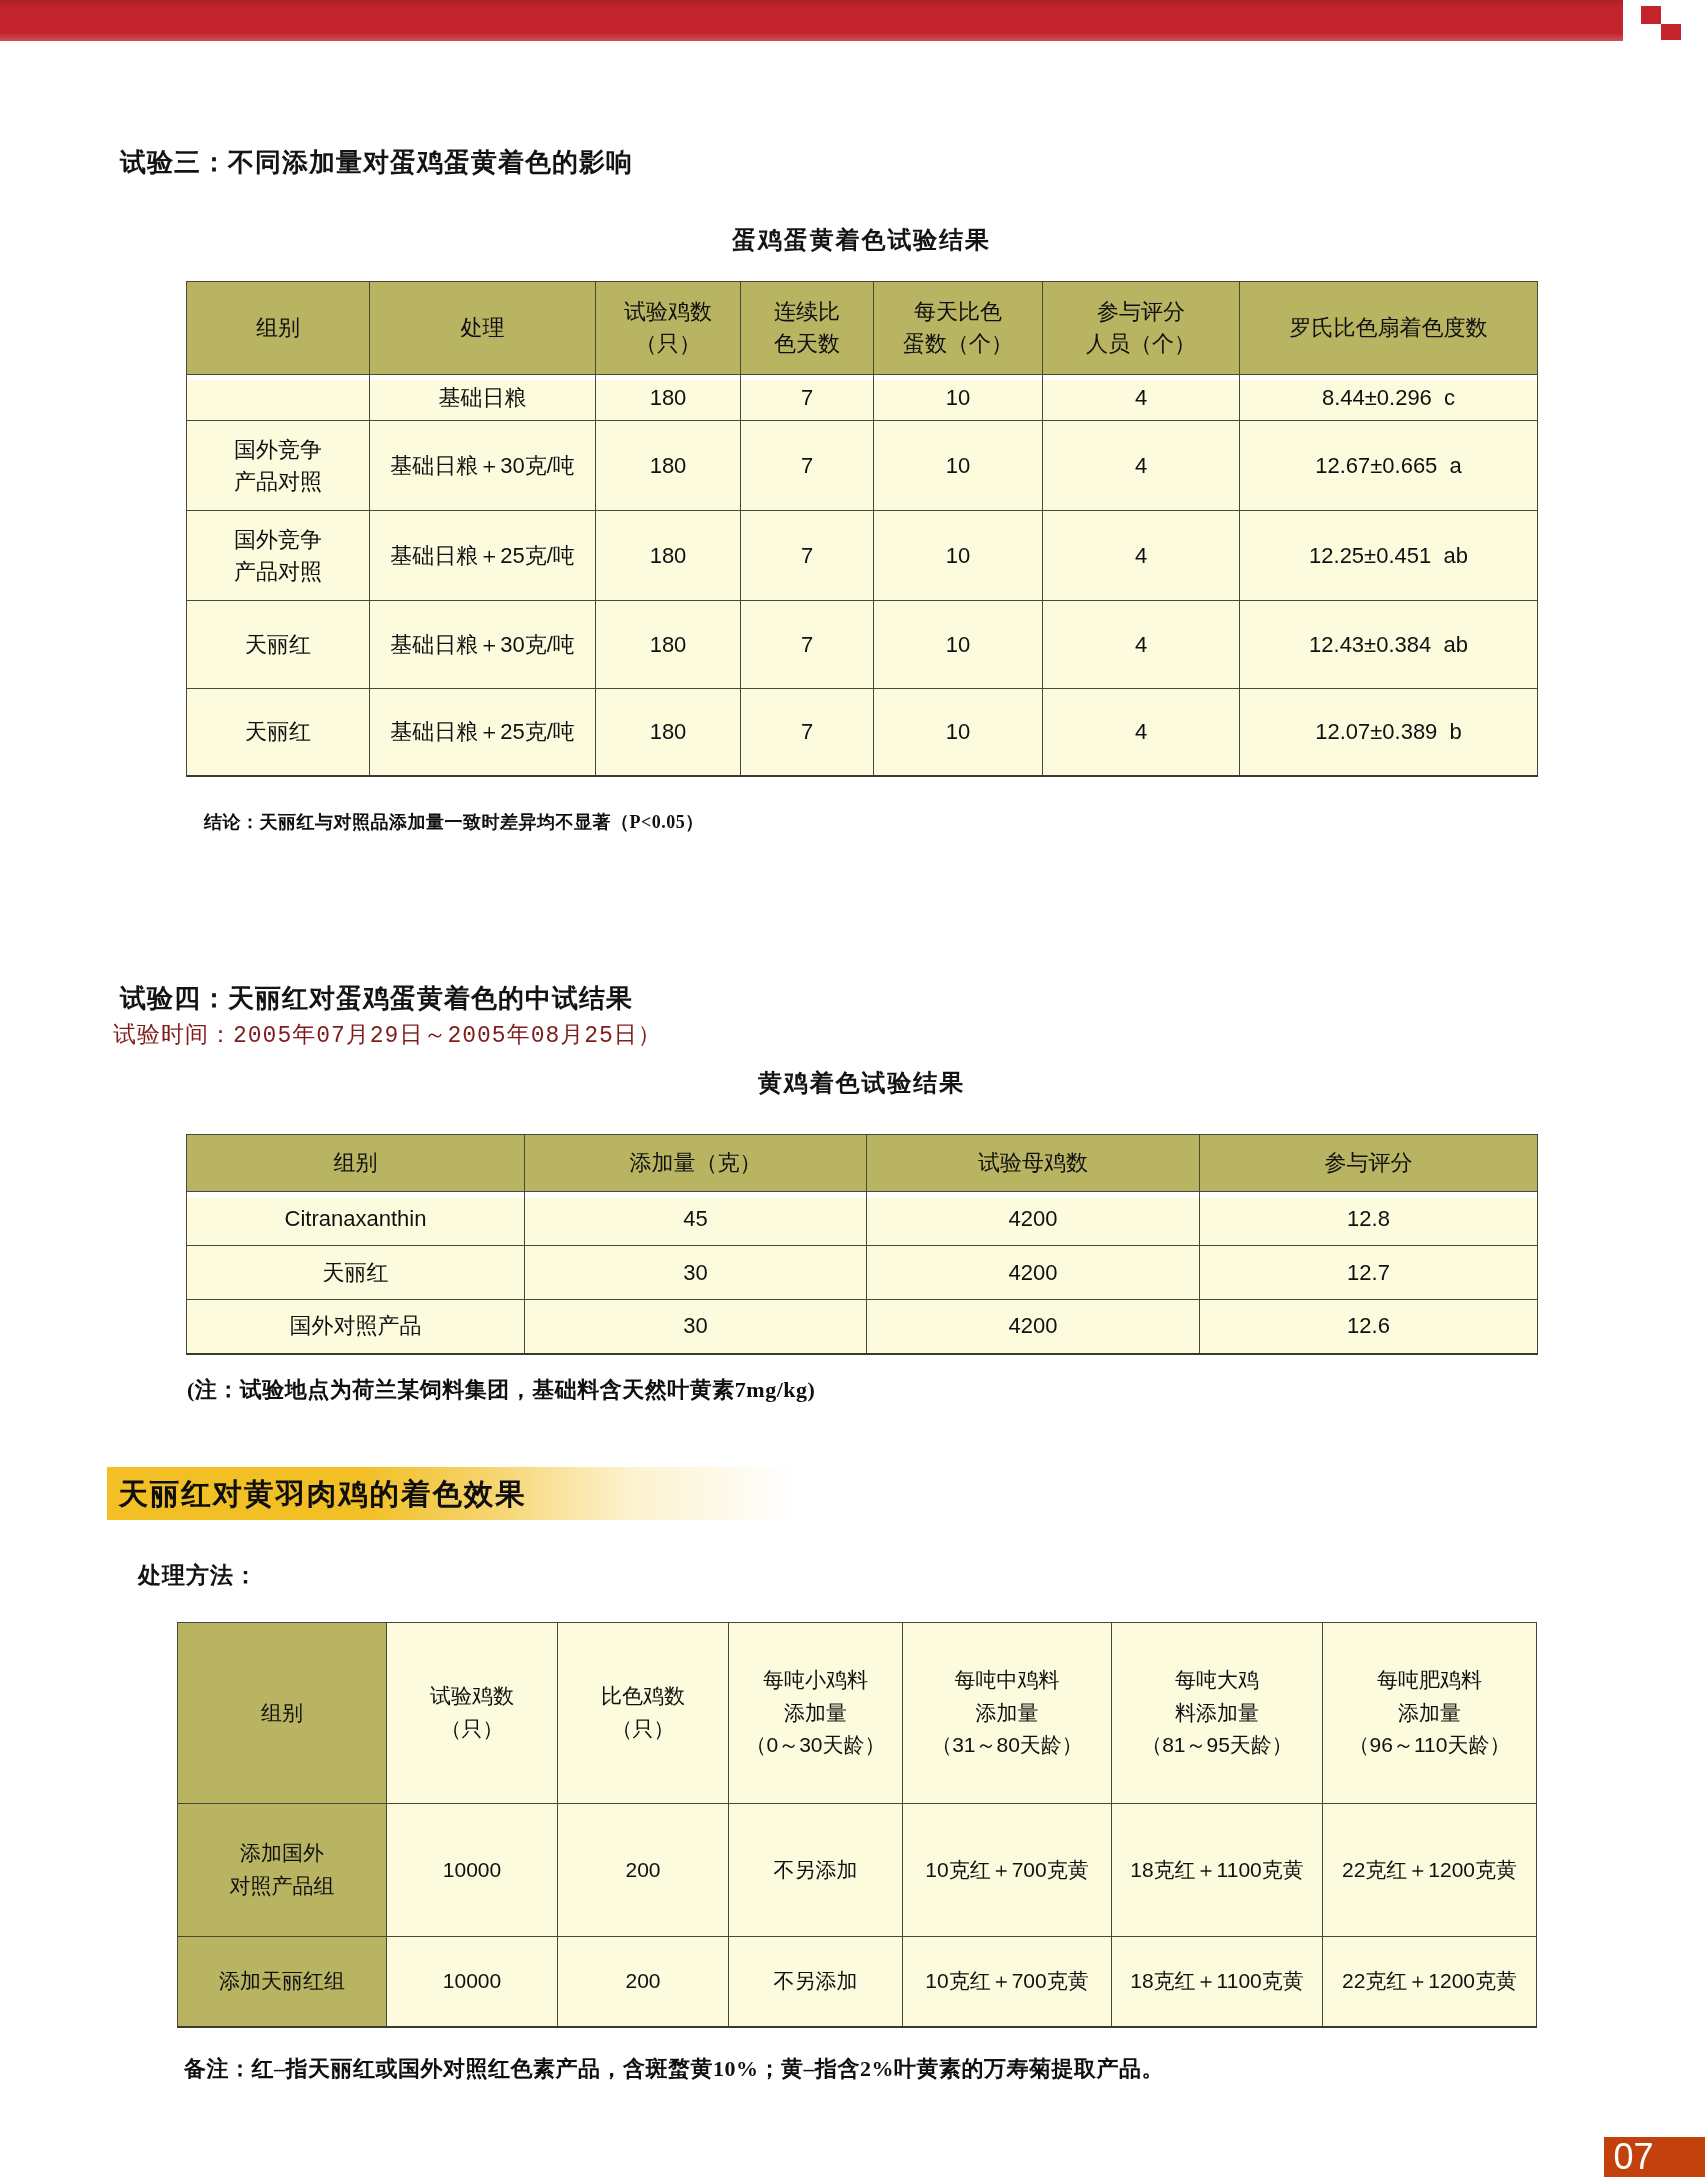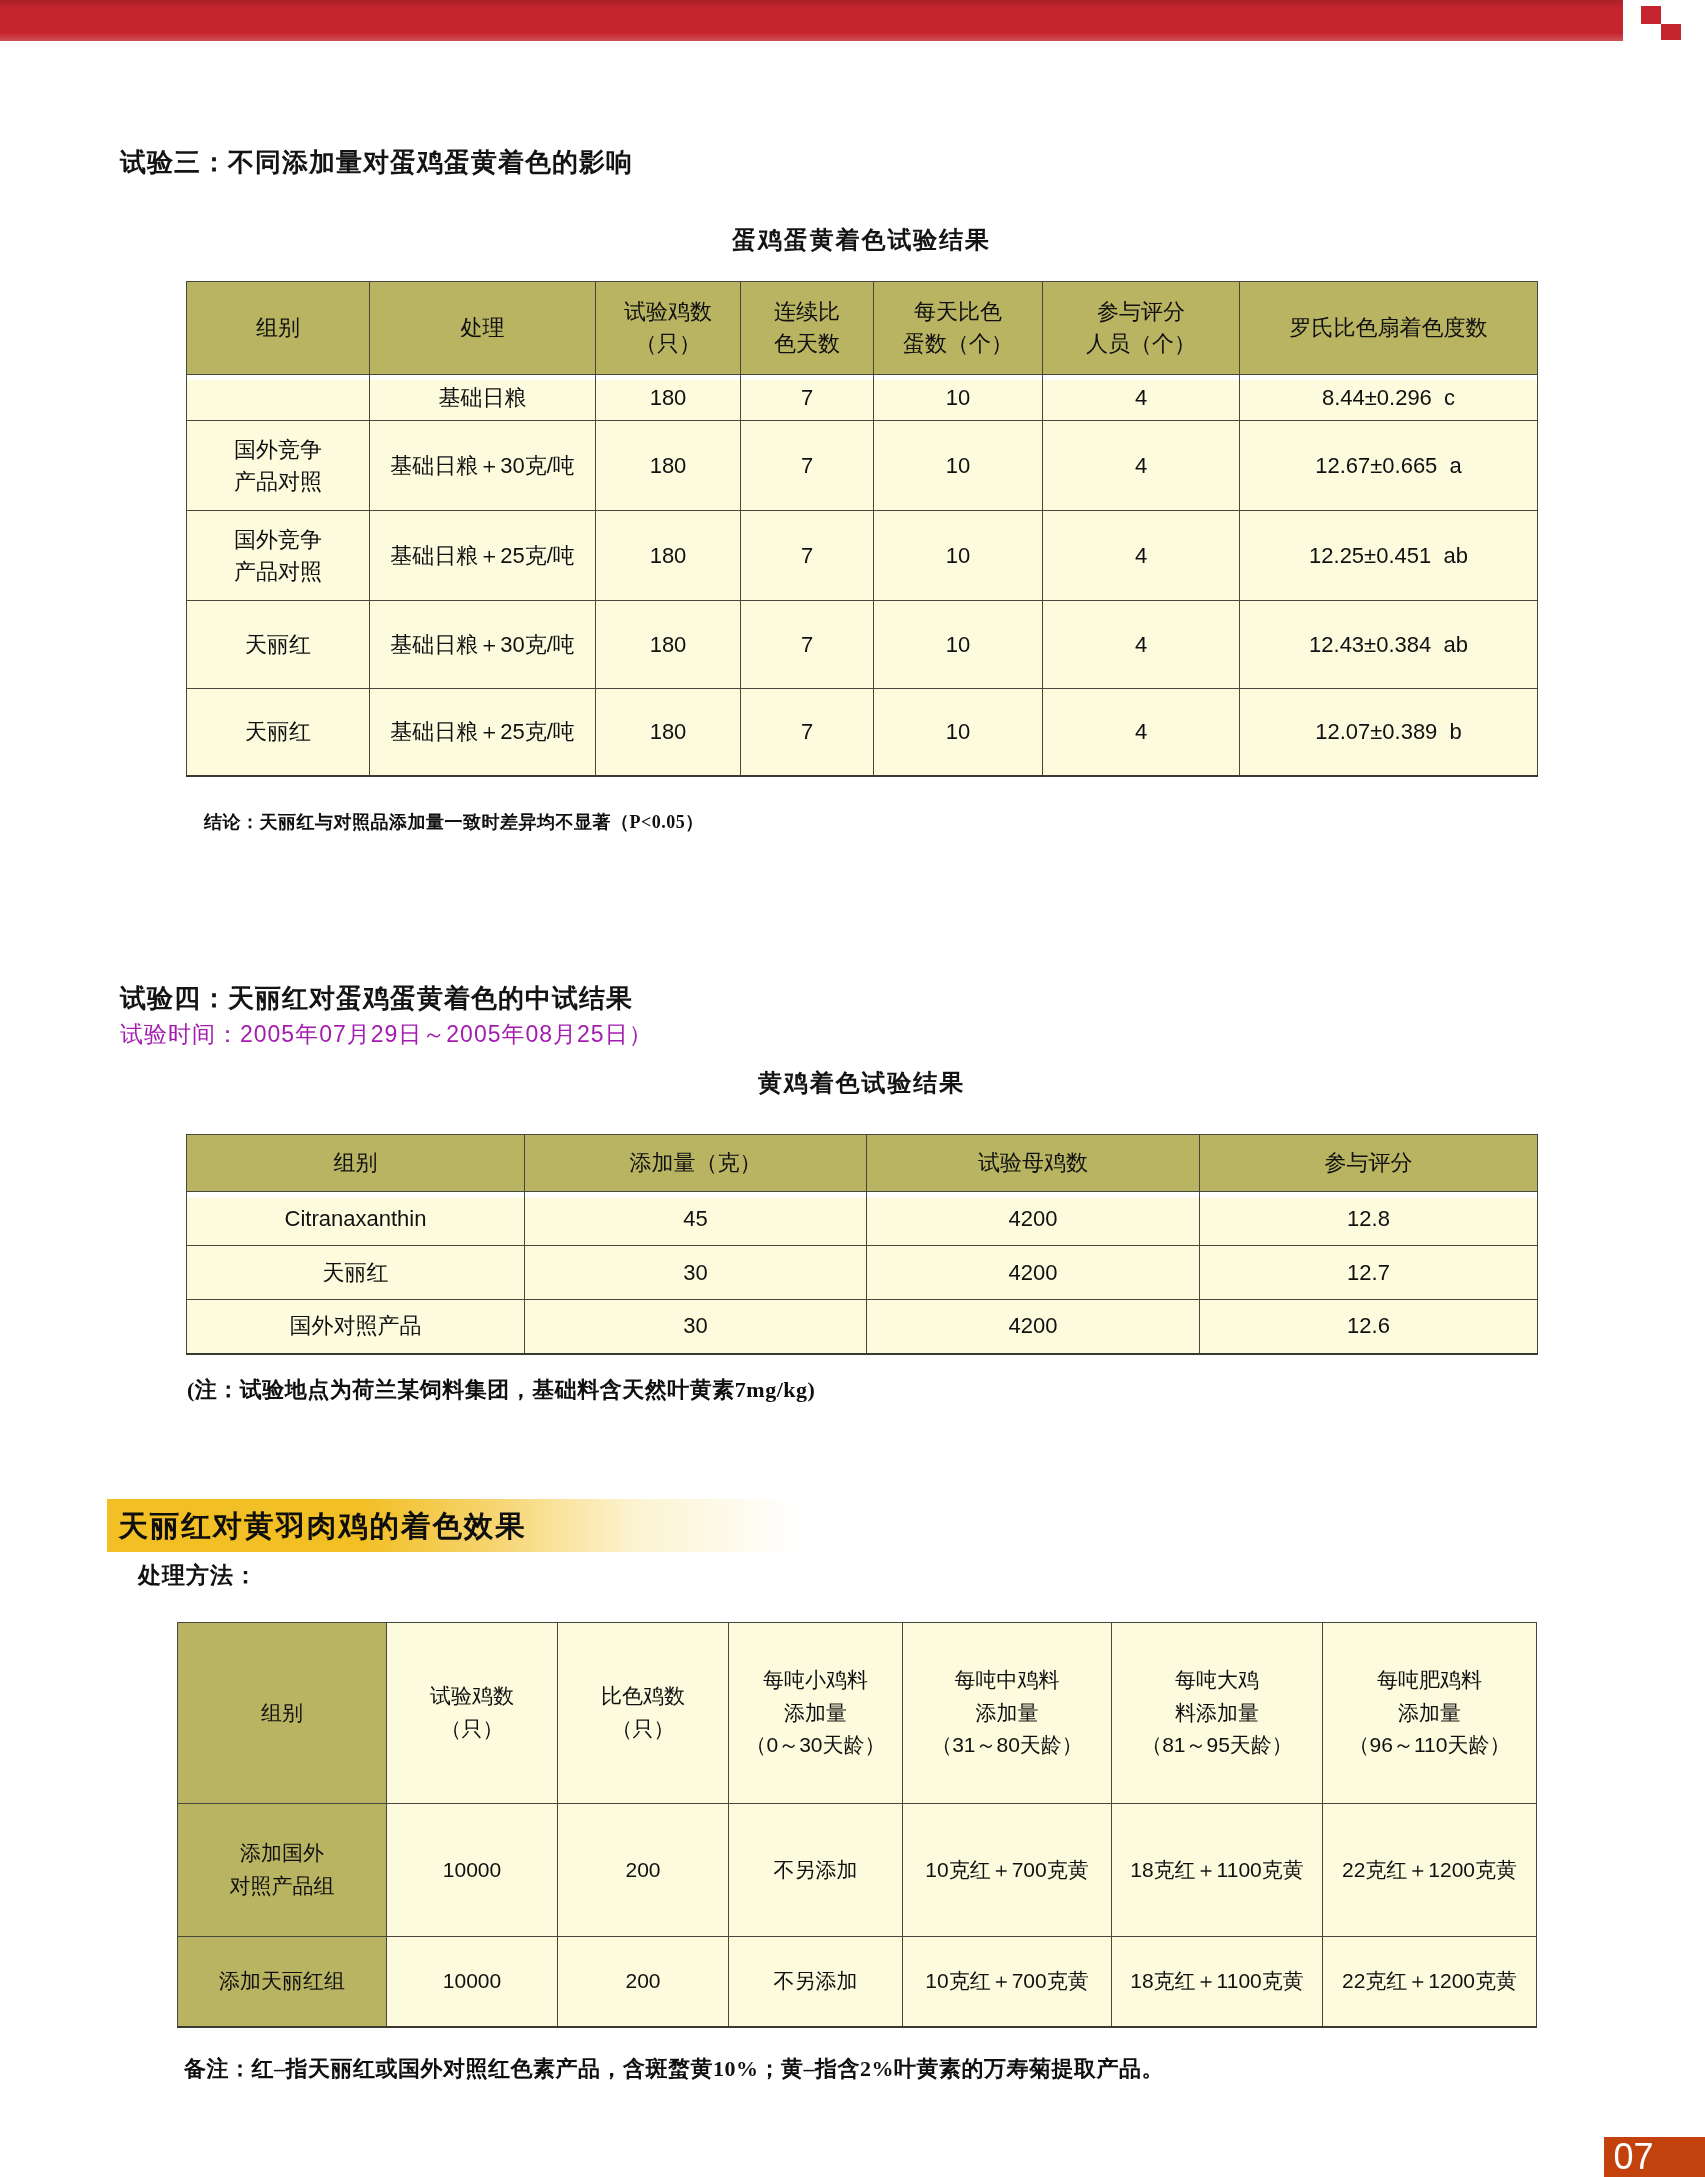--- a/index.html
+++ b/index.html
@@ -12,21 +12,21 @@
   
   .top-banner { position:absolute; left:0; top:0; width:1623px; height:41px;
     background:linear-gradient(180deg,#aa1f28 0px,#c3242e 7.6px,#c3242e 33px,#cf5058 41px); }
   .checker-sq { position:absolute; background:#c3242e; }
   .sq1 { left:1641px; top:5.7px;  width:20px; height:18px; }
   .sq2 { left:1661px; top:24px; width:20px; height:16px; }
 
   .h-section { position:absolute; font-weight:bold; font-size:26px; color:#131313; letter-spacing:1px; white-space:nowrap; }
   #h-exp3 { left:120px; top:145px; }
   #h-exp4 { left:120px; top:981px; }
-  .subline { position:absolute; left:120px; top:1019px; font-size:23px; letter-spacing:1px; color:#a21caf; white-space:nowrap; }
+  .subline { position:absolute; left:113px; top:1019px; font-size:23px; letter-spacing:1px; color:#7f1d1d; white-space:nowrap;font-family:Liberation Mono, monospace; }
 
   .tcaption { position:absolute; text-align:center; font-weight:bold; font-size:24px; letter-spacing:1.9px; color:#131313; }
   #cap1 { left:186px; width:1351px; top:224px; }
   #cap2 { left:186px; width:1351px; top:1067px; }
 
   table { position:absolute; border-collapse:collapse; table-layout:fixed;
     background:#fdfbde; border:1.9px solid #47473b; border-bottom:2.9px solid #3a3a30; }
   th,td { border:1px solid #47473b; text-align:center; vertical-align:middle;
     white-space:pre-line; font-size:22px; line-height:1.45; color:#101010; padding:1.9px 3.8px; }
   th { background:#b9b462; font-weight:normal; }
@@ -56,21 +56,21 @@
   #treatment-table td:first-child { background:#b9b462; border-right:1.9px solid #47473b; }
   #treatment-table th, #treatment-table td { font-size:21px; line-height:1.55; }
 
   .note-serif { position:absolute; font-family:"Liberation Serif", serif; font-weight:bold;
     font-size:18px; color:#0f0f0f; white-space:nowrap; letter-spacing:0.5px; }
   #conclusion-1 { left:204px; top:810px; }
   #conclusion-2 { left:187px; top:846px; }
   #note-exp4    { left:187px; top:1375px; font-size:22px; }
   #note-broiler { left:184px; top:2054px; font-size:22px; }
 
-  #broiler-banner { position:absolute; left:107px; top:1499px; width:751px; height:53px;
+  #broiler-banner { position:absolute; left:107px; top:1467px; width:751px; height:53px;
     background:linear-gradient(90deg,#f2bf25 0%, #f2bf25 34%, rgba(244,203,80,0.8) 52%,
       rgba(249,228,150,0.45) 70%, rgba(255,255,255,0) 92%); }
   #broiler-title { font-weight:bold; font-size:29.5px; line-height:53px; padding-left:11.4px;
     letter-spacing:1.9px; color:#0e0e0e; white-space:nowrap; }
 
   #method-label { position:absolute; left:138px; top:1560px; font-weight:bold; font-size:23px;
     letter-spacing:1px; color:#131313; }
 
   #page-badge { position:absolute; left:1604px; top:2137px; width:102px; height:40px;
     background:#c2410c; }

